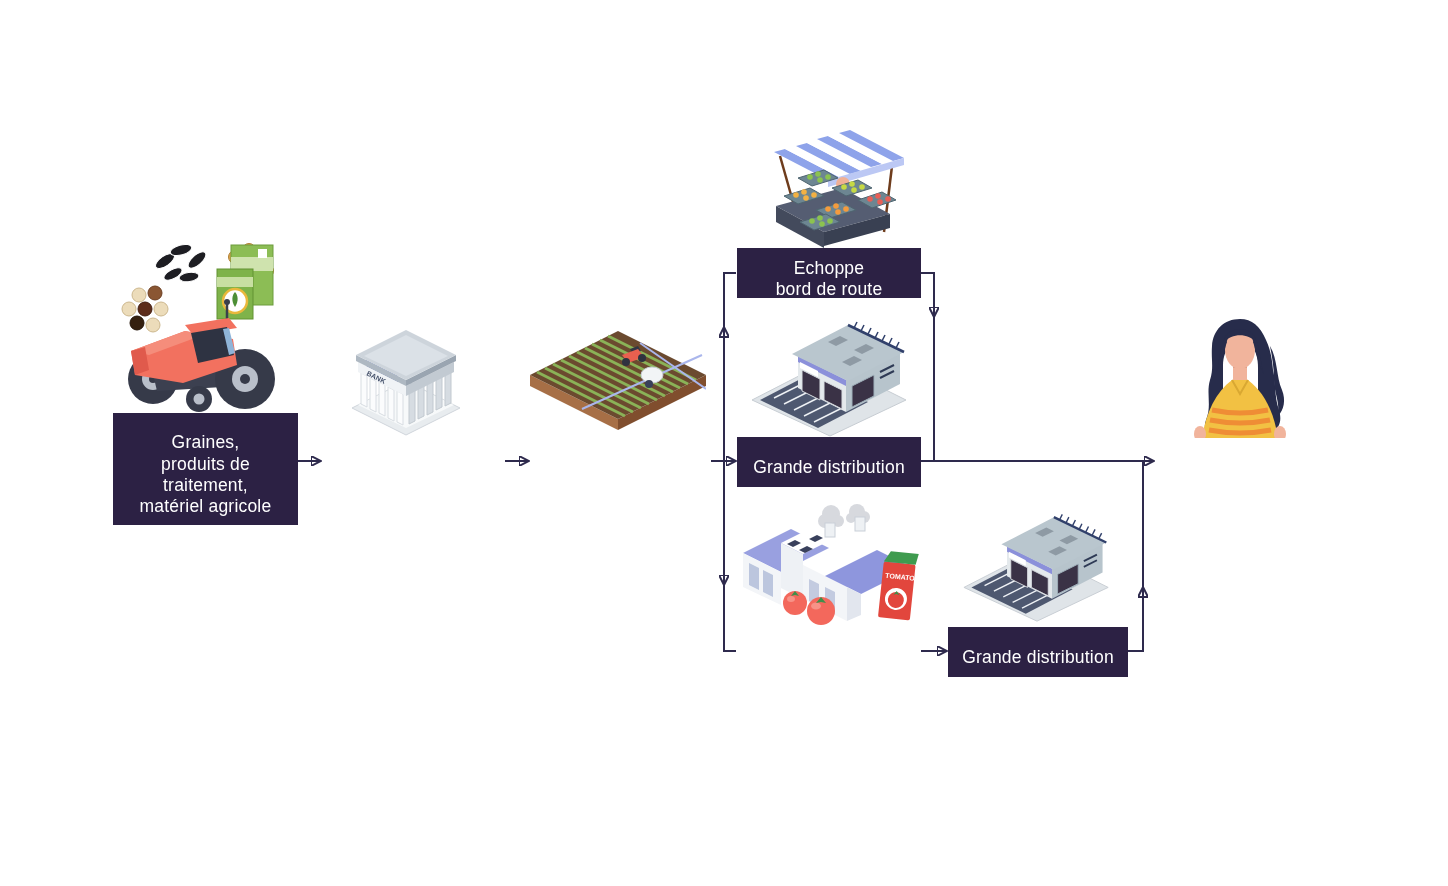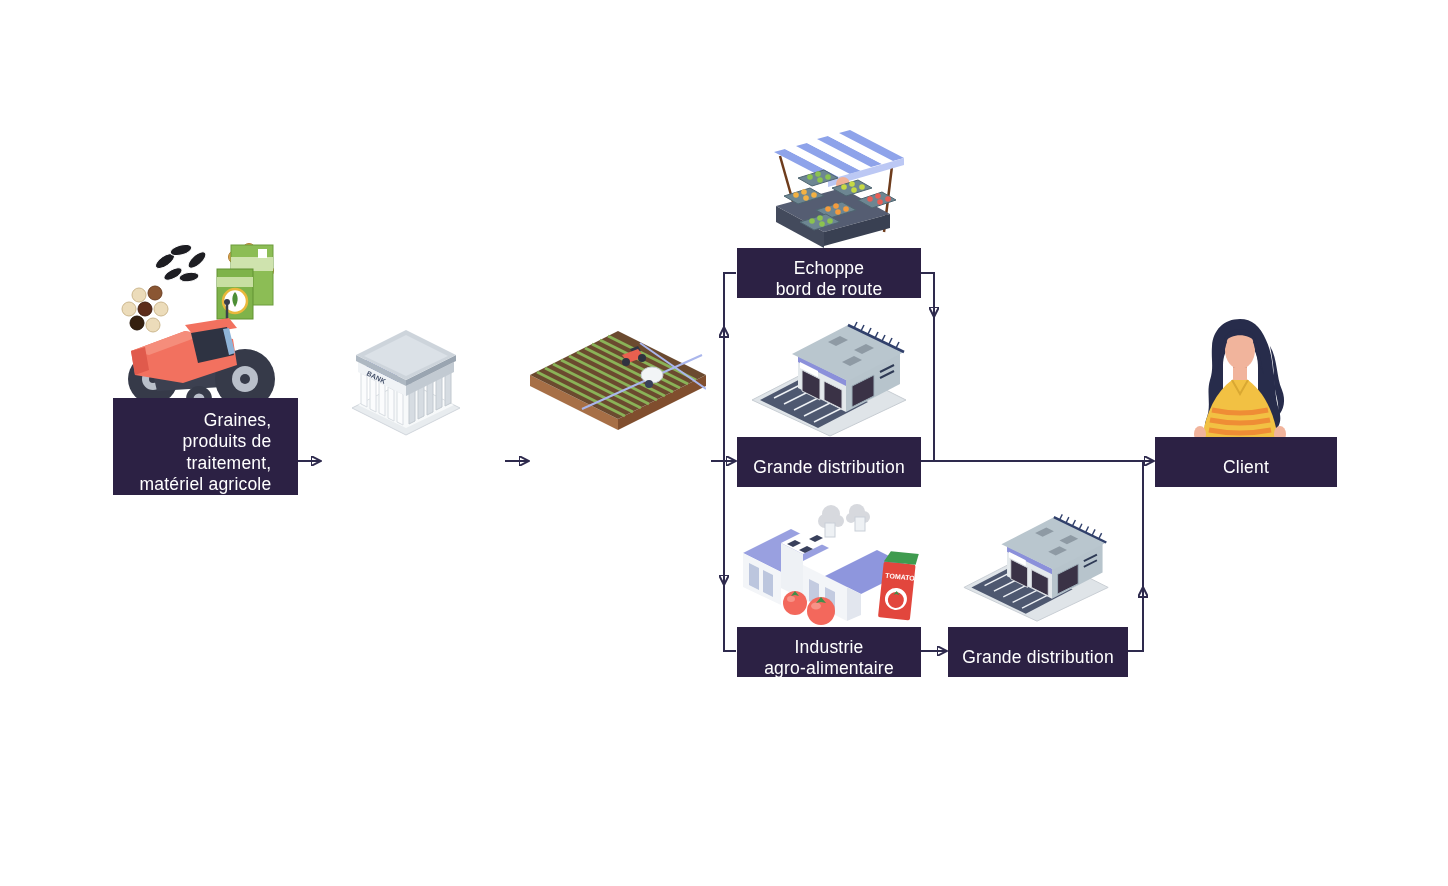--- a/index.html
+++ b/index.html
@@ -339,37 +339,30 @@
     <path d="M724,461 L724,584" marker-end="url(#arrow)"></path>
     <path d="M724,581 L724,651 L736,651"></path>
     <path d="M921,273 L934,273 L934,316" marker-end="url(#arrow)"></path>
     <path d="M934,313 L934,462"></path>
     <path d="M921,651 L946,651" marker-end="url(#arrow)"></path>
     <path d="M1128,651 L1143,651 L1143,588" marker-end="url(#arrow)"></path>
     <path d="M1143,591 L1143,462"></path>
     <path d="M921,461 L1153,461" marker-end="url(#arrow)"></path>
   </svg>
 
-  <div class="node" style="left:113px;top:398px;width:185px;height:97px;text-align:right;">
+  <div class="node" style="left:113px;top:413px;width:185px;height:112px;">
     <span>Graines,
 produits de
 traitement,
 matériel agricole</span>
   </div>
   <div class="node" style="left:737px;top:248px;width:184px;height:50px;">
     <span>Echoppe
 bord de route</span>
   </div>
   <div class="node" style="left:737px;top:437px;width:184px;height:50px;">
     <span>Grande distribution</span>
   </div>
-  <div class="node" style="left:737px;top:627px;width:184px;height:50px;">
-    <span>Industrie
-agro-alimentaire</span>
-  </div>
   <div class="node" style="left:948px;top:627px;width:180px;height:50px;">
     <span>Grande distribution</span>
   </div>
-  <div class="node" style="left:1155px;top:437px;width:182px;height:50px;">
-    <span>Client</span>
-  </div>
 
 </div>
 
 </body></html>

